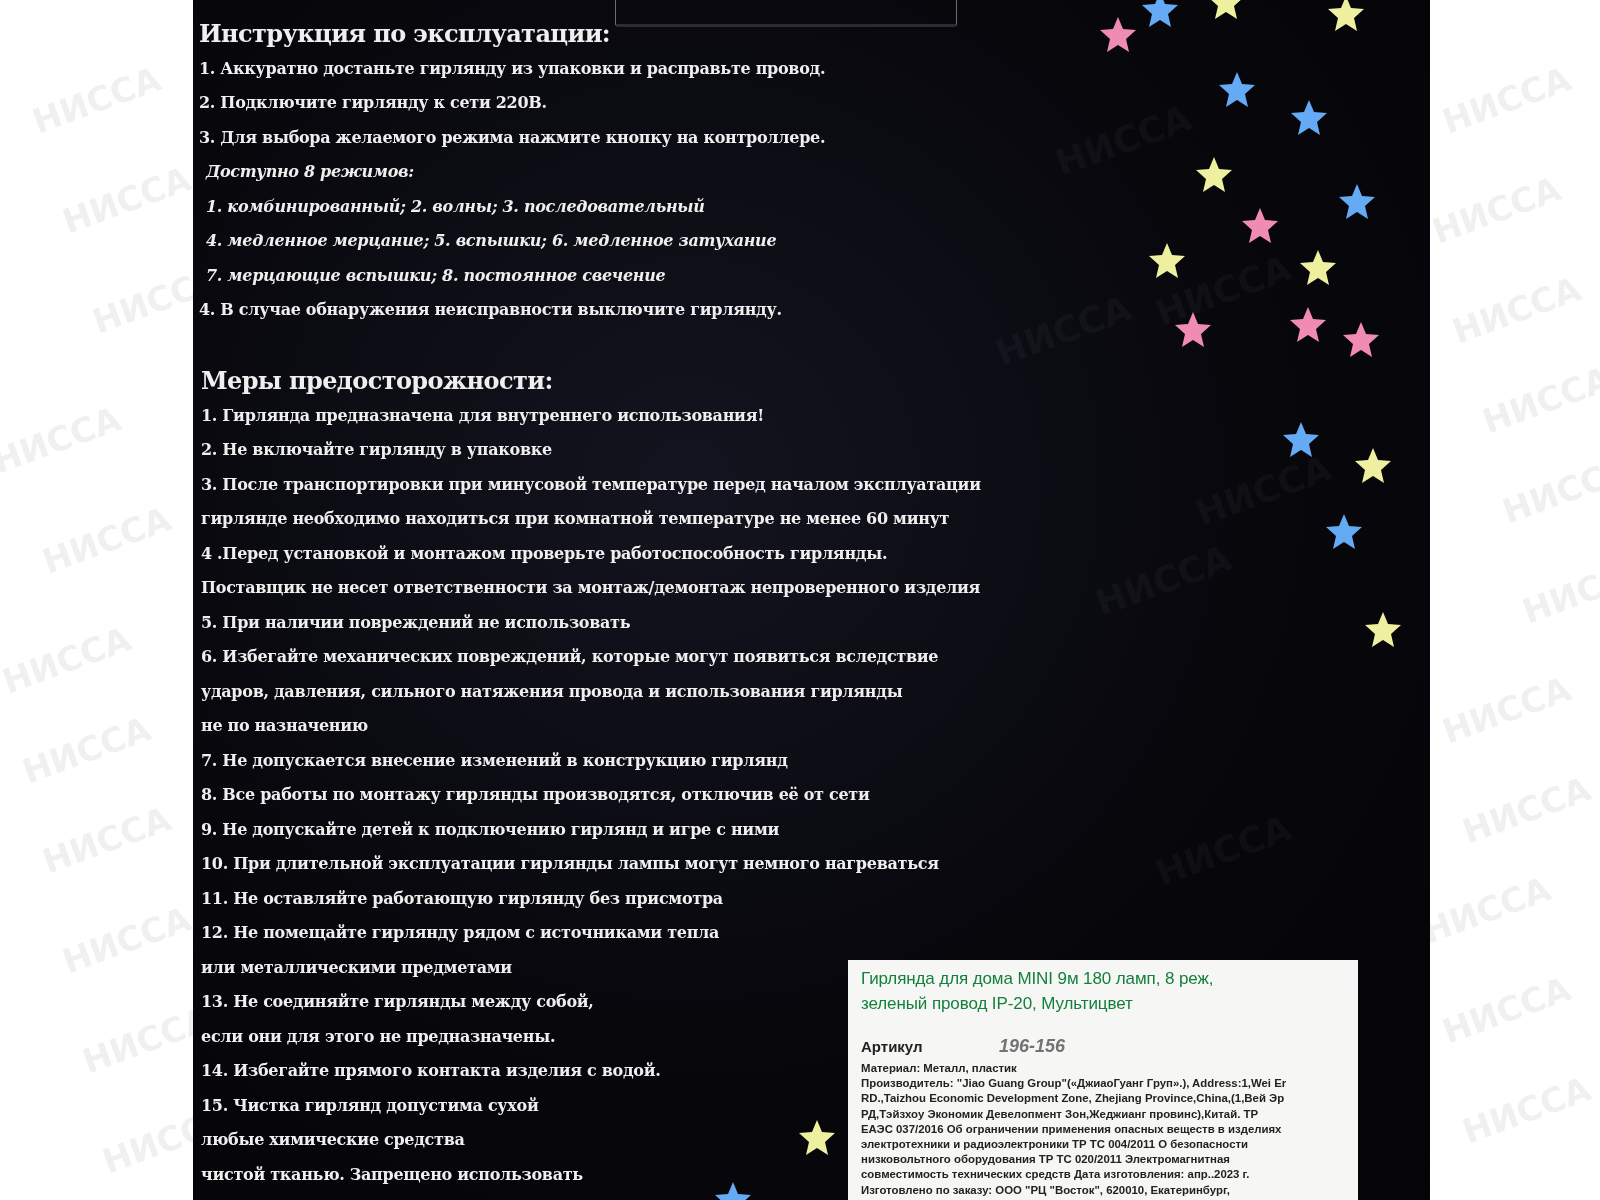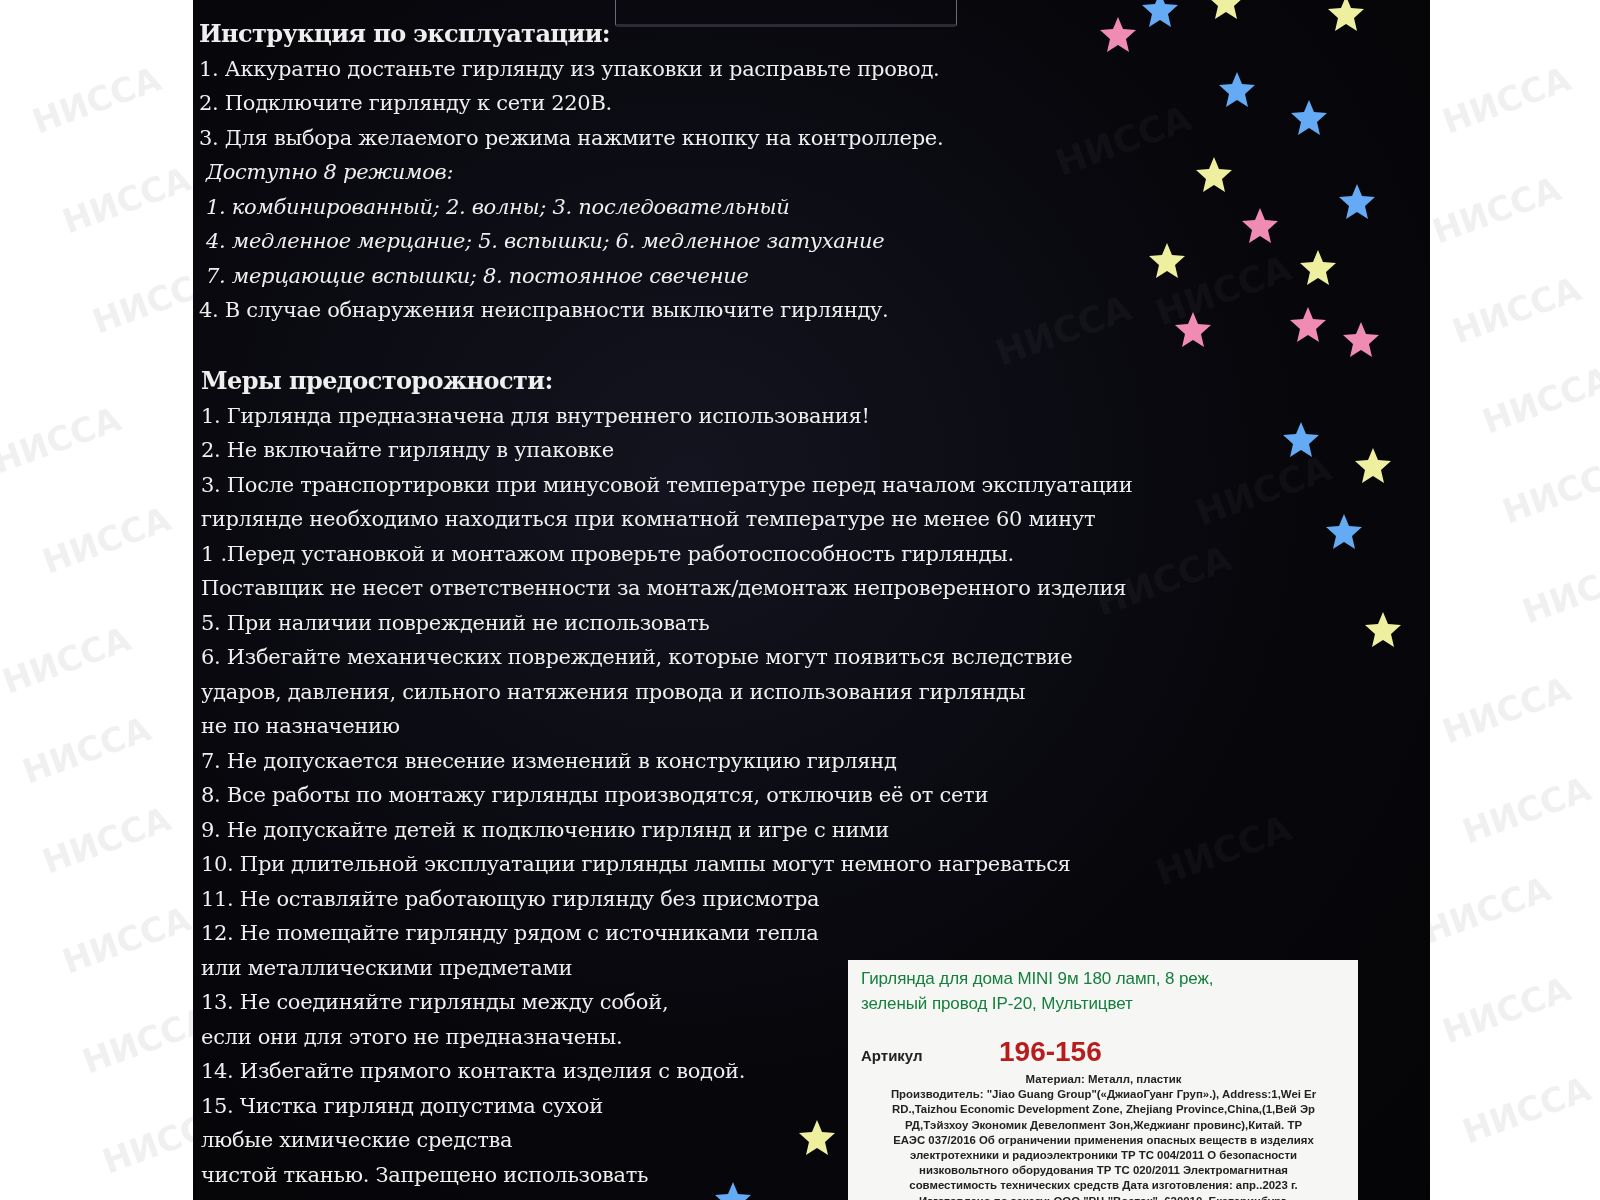--- a/index.html
+++ b/index.html
@@ -59,23 +59,24 @@
     .text-block {
       position: absolute;
       left: 6px;
       color: #efefef;
       font-family: "DejaVu Serif", "Liberation Serif", serif;
       letter-spacing: -0.3px;
     }
     .text-line {
       display: block;
       white-space: nowrap;
-      font-size: 21px;
+      font-size: 16px;
       line-height: 34.5px;
       height: 34.5px;
+      font-weight: bold;
     }
     .heading {
       font-weight: bold;
       font-size: 24px;
       line-height: 34.5px;
       letter-spacing: -0.6px;
     }
     .italic { font-style: italic; margin-left: 7px; }
 
     .star {
@@ -110,32 +111,33 @@
       align-items: baseline;
       margin-top: 20px;
     }
     .label-article-key {
       width: 138px;
       font-size: 15px;
       font-weight: bold;
       color: #222;
     }
     .label-article-val {
-      font-size: 28px;
-      font-weight: bold;
-      color: #b91c1c;
+      font-size: 18px;
+      font-weight: bold;
+      color: #737373;
+      font-style: italic;
     }
     .label-details {
       margin-top: 4px;
       font-size: 11.4px;
       font-weight: bold;
       line-height: 15.2px;
       color: #222;
     }
-    .label-details span { display: block; white-space: nowrap; text-align: center; }
+    .label-details span { display: block; white-space: nowrap; }
   </style>
 </head>
 <body>
 
 <div class="watermark" style="left:30px;top:80px;">НИССА</div>
 <div class="watermark" style="left:60px;top:180px;">НИССА</div>
 <div class="watermark" style="left:90px;top:280px;">НИССА</div>
 <div class="watermark" style="left:-10px;top:420px;">НИССА</div>
 <div class="watermark" style="left:40px;top:520px;">НИССА</div>
 <div class="watermark" style="left:0px;top:640px;">НИССА</div>
@@ -179,21 +181,21 @@
     <span class="text-line italic">7. мерцающие вспышки; 8. постоянное свечение</span>
     <span class="text-line">4. В случае обнаружения неисправности выключите гирлянду.</span>
   </div>
 
   <div class="text-block" style="top:364px; left:8px;">
     <span class="text-line heading">Меры предосторожности:</span>
     <span class="text-line">1. Гирлянда предназначена для внутреннего использования!</span>
     <span class="text-line">2. Не включайте гирлянду в упаковке</span>
     <span class="text-line">3. После транспортировки при минусовой температуре перед началом эксплуатации</span>
     <span class="text-line">гирлянде необходимо находиться при комнатной температуре не менее 60 минут</span>
-    <span class="text-line">1 .Перед установкой и монтажом проверьте работоспособность гирлянды.</span>
+    <span class="text-line">4 .Перед установкой и монтажом проверьте работоспособность гирлянды.</span>
     <span class="text-line">Поставщик не несет ответственности за монтаж/демонтаж непроверенного изделия</span>
     <span class="text-line">5. При наличии повреждений не использовать</span>
     <span class="text-line">6. Избегайте механических повреждений, которые могут появиться вследствие</span>
     <span class="text-line">ударов, давления, сильного натяжения провода и использования гирлянды</span>
     <span class="text-line">не по назначению</span>
     <span class="text-line">7. Не допускается внесение изменений в конструкцию гирлянд</span>
     <span class="text-line">8. Все работы по монтажу гирлянды производятся, отключив её от сети</span>
     <span class="text-line">9. Не допускайте детей к подключению гирлянд и игре с ними</span>
     <span class="text-line">10. При длительной эксплуатации гирлянды лампы могут немного нагреваться</span>
     <span class="text-line">11. Не оставляйте работающую гирлянду без присмотра</span>

